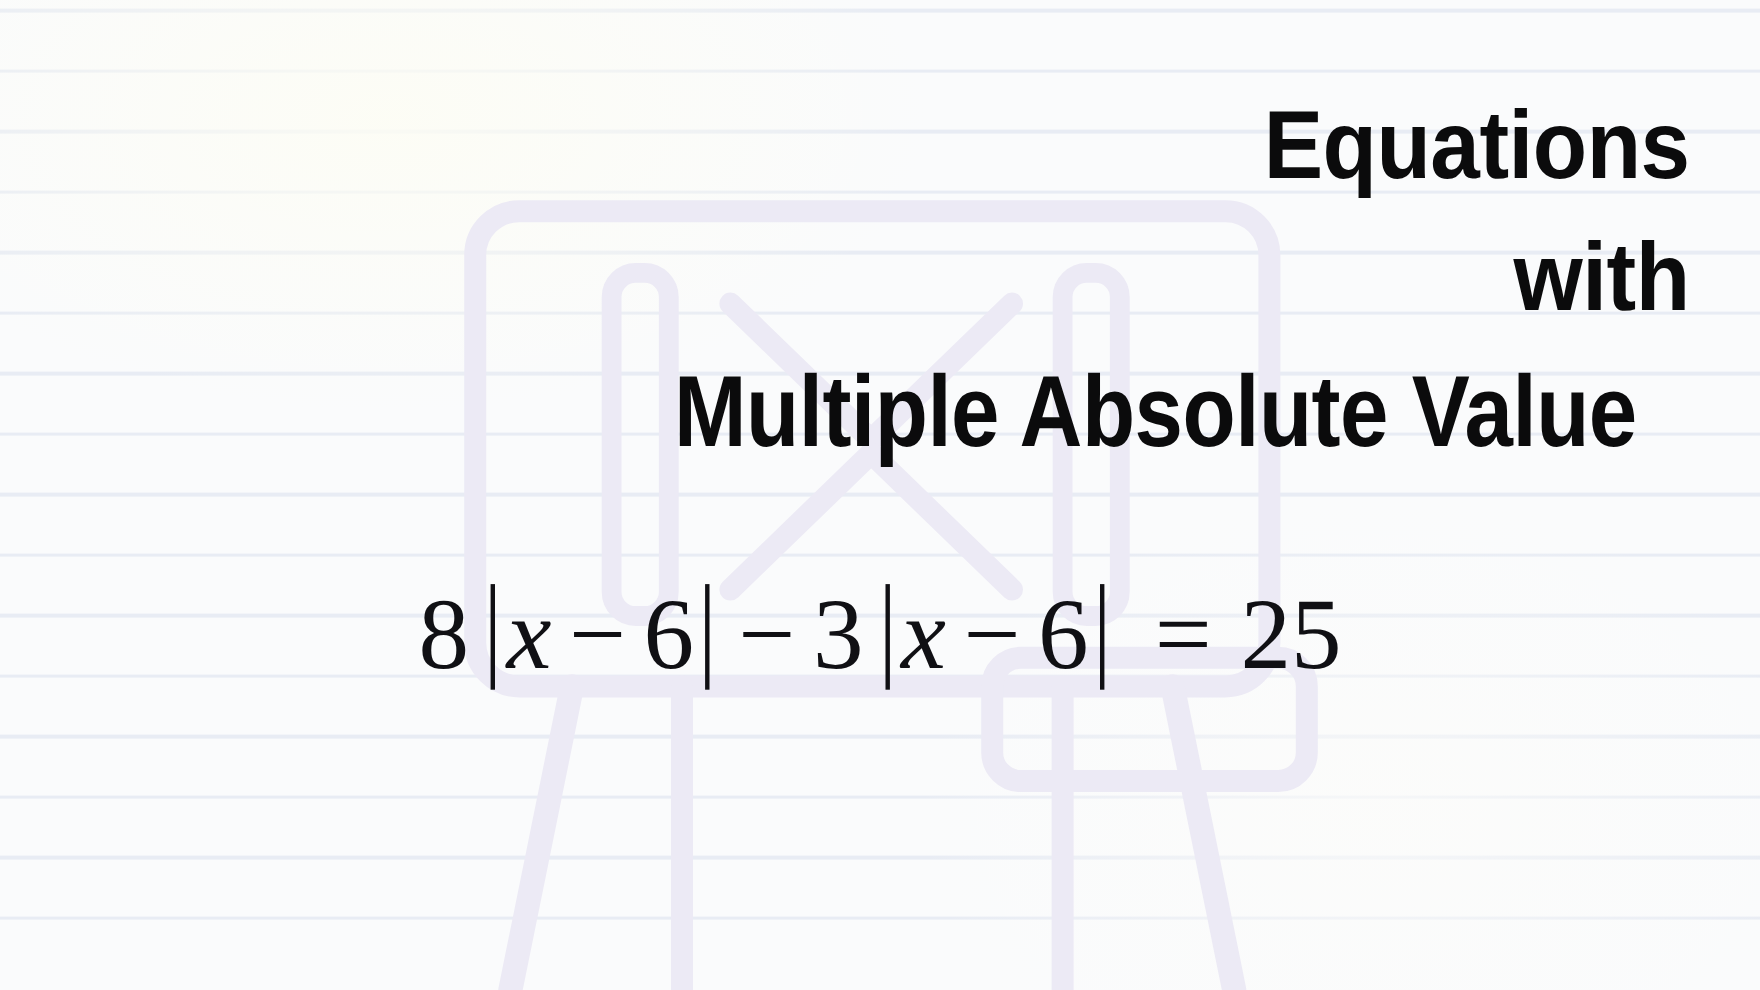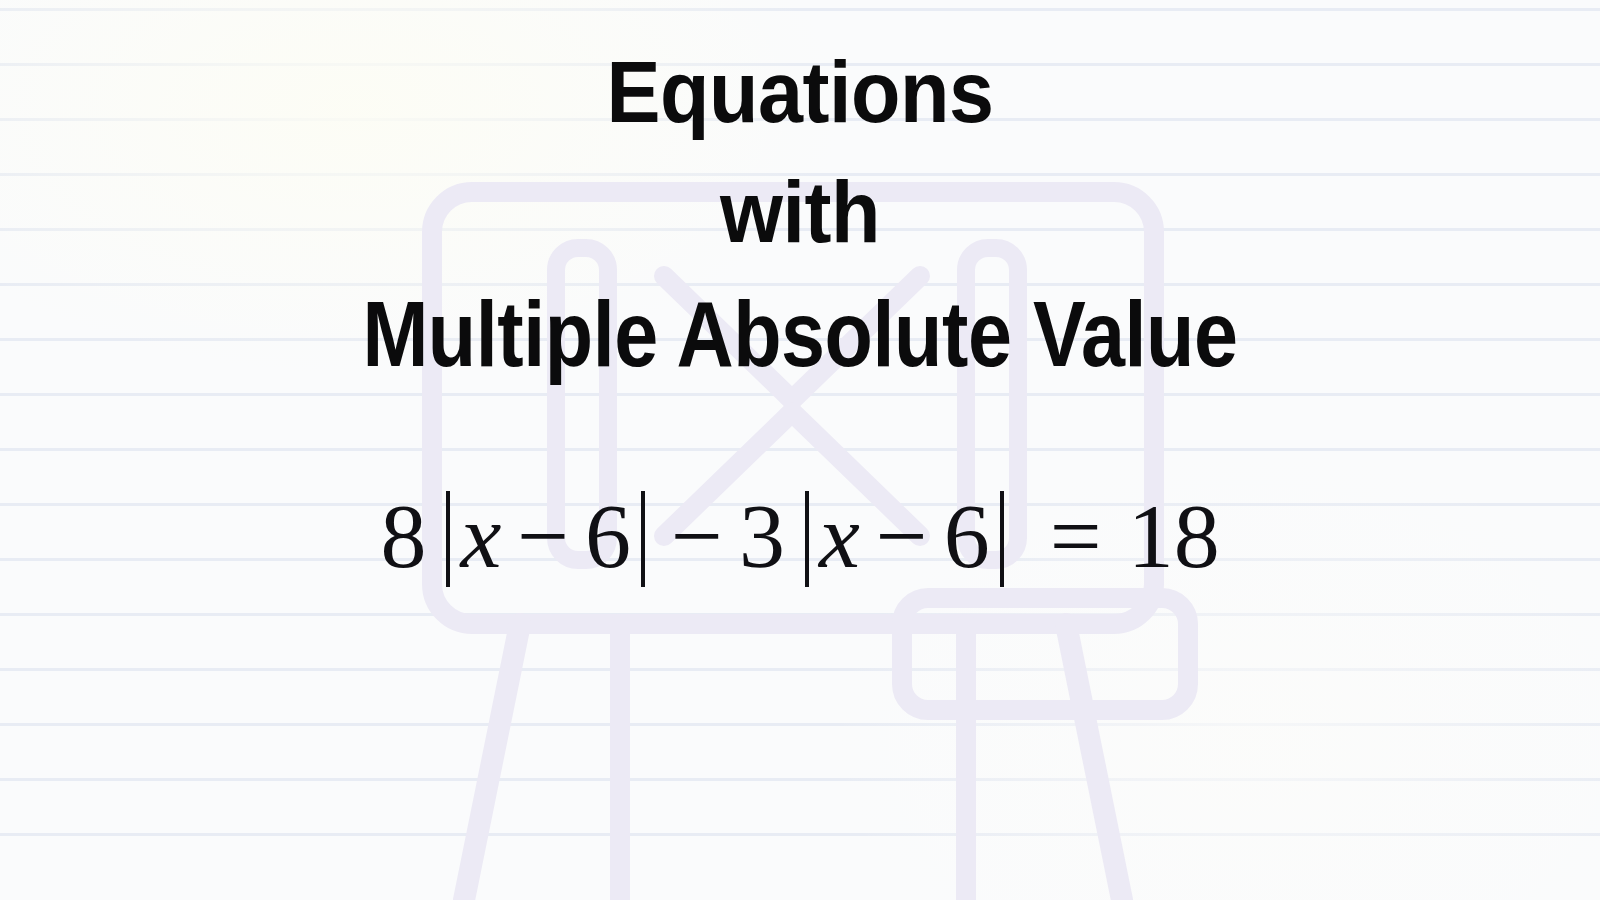--- a/index.html
+++ b/index.html
@@ -57,22 +57,22 @@
   
   .content {
     position: absolute;
     inset: 0;
     display: flex;
     flex-direction: column;
     align-items: center;
   }
 
   .title-block {
-    margin-top: 48px;
-    text-align: center;
+    margin-top: 88px;
+    text-align: right;
     width: 100%;
   }
   .title-line {
     display: block;
     color: #0b0b0c;
     font-family: "Liberation Sans", sans-serif;
     font-weight: 700;
     line-height: 1.0;
     letter-spacing: -0.5px;
     white-space: nowrap;
@@ -186,18 +186,18 @@
         <span class="eq-num">3</span>
         <span class="eq-gap-sm"></span>
         <span class="eq-bar"></span>
         <span class="eq-var">x</span>
         <span class="eq-op">−</span>
         <span class="eq-num">6</span>
         <span class="eq-bar"></span>
         <span class="eq-gap-md"></span>
         <span class="eq-op">=</span>
         <span class="eq-gap-sm"></span>
-        <span class="eq-num">18</span>
+        <span class="eq-num">25</span>
       </span>
     </div>
 
   </div>
 </div>
 
 </body></html>

